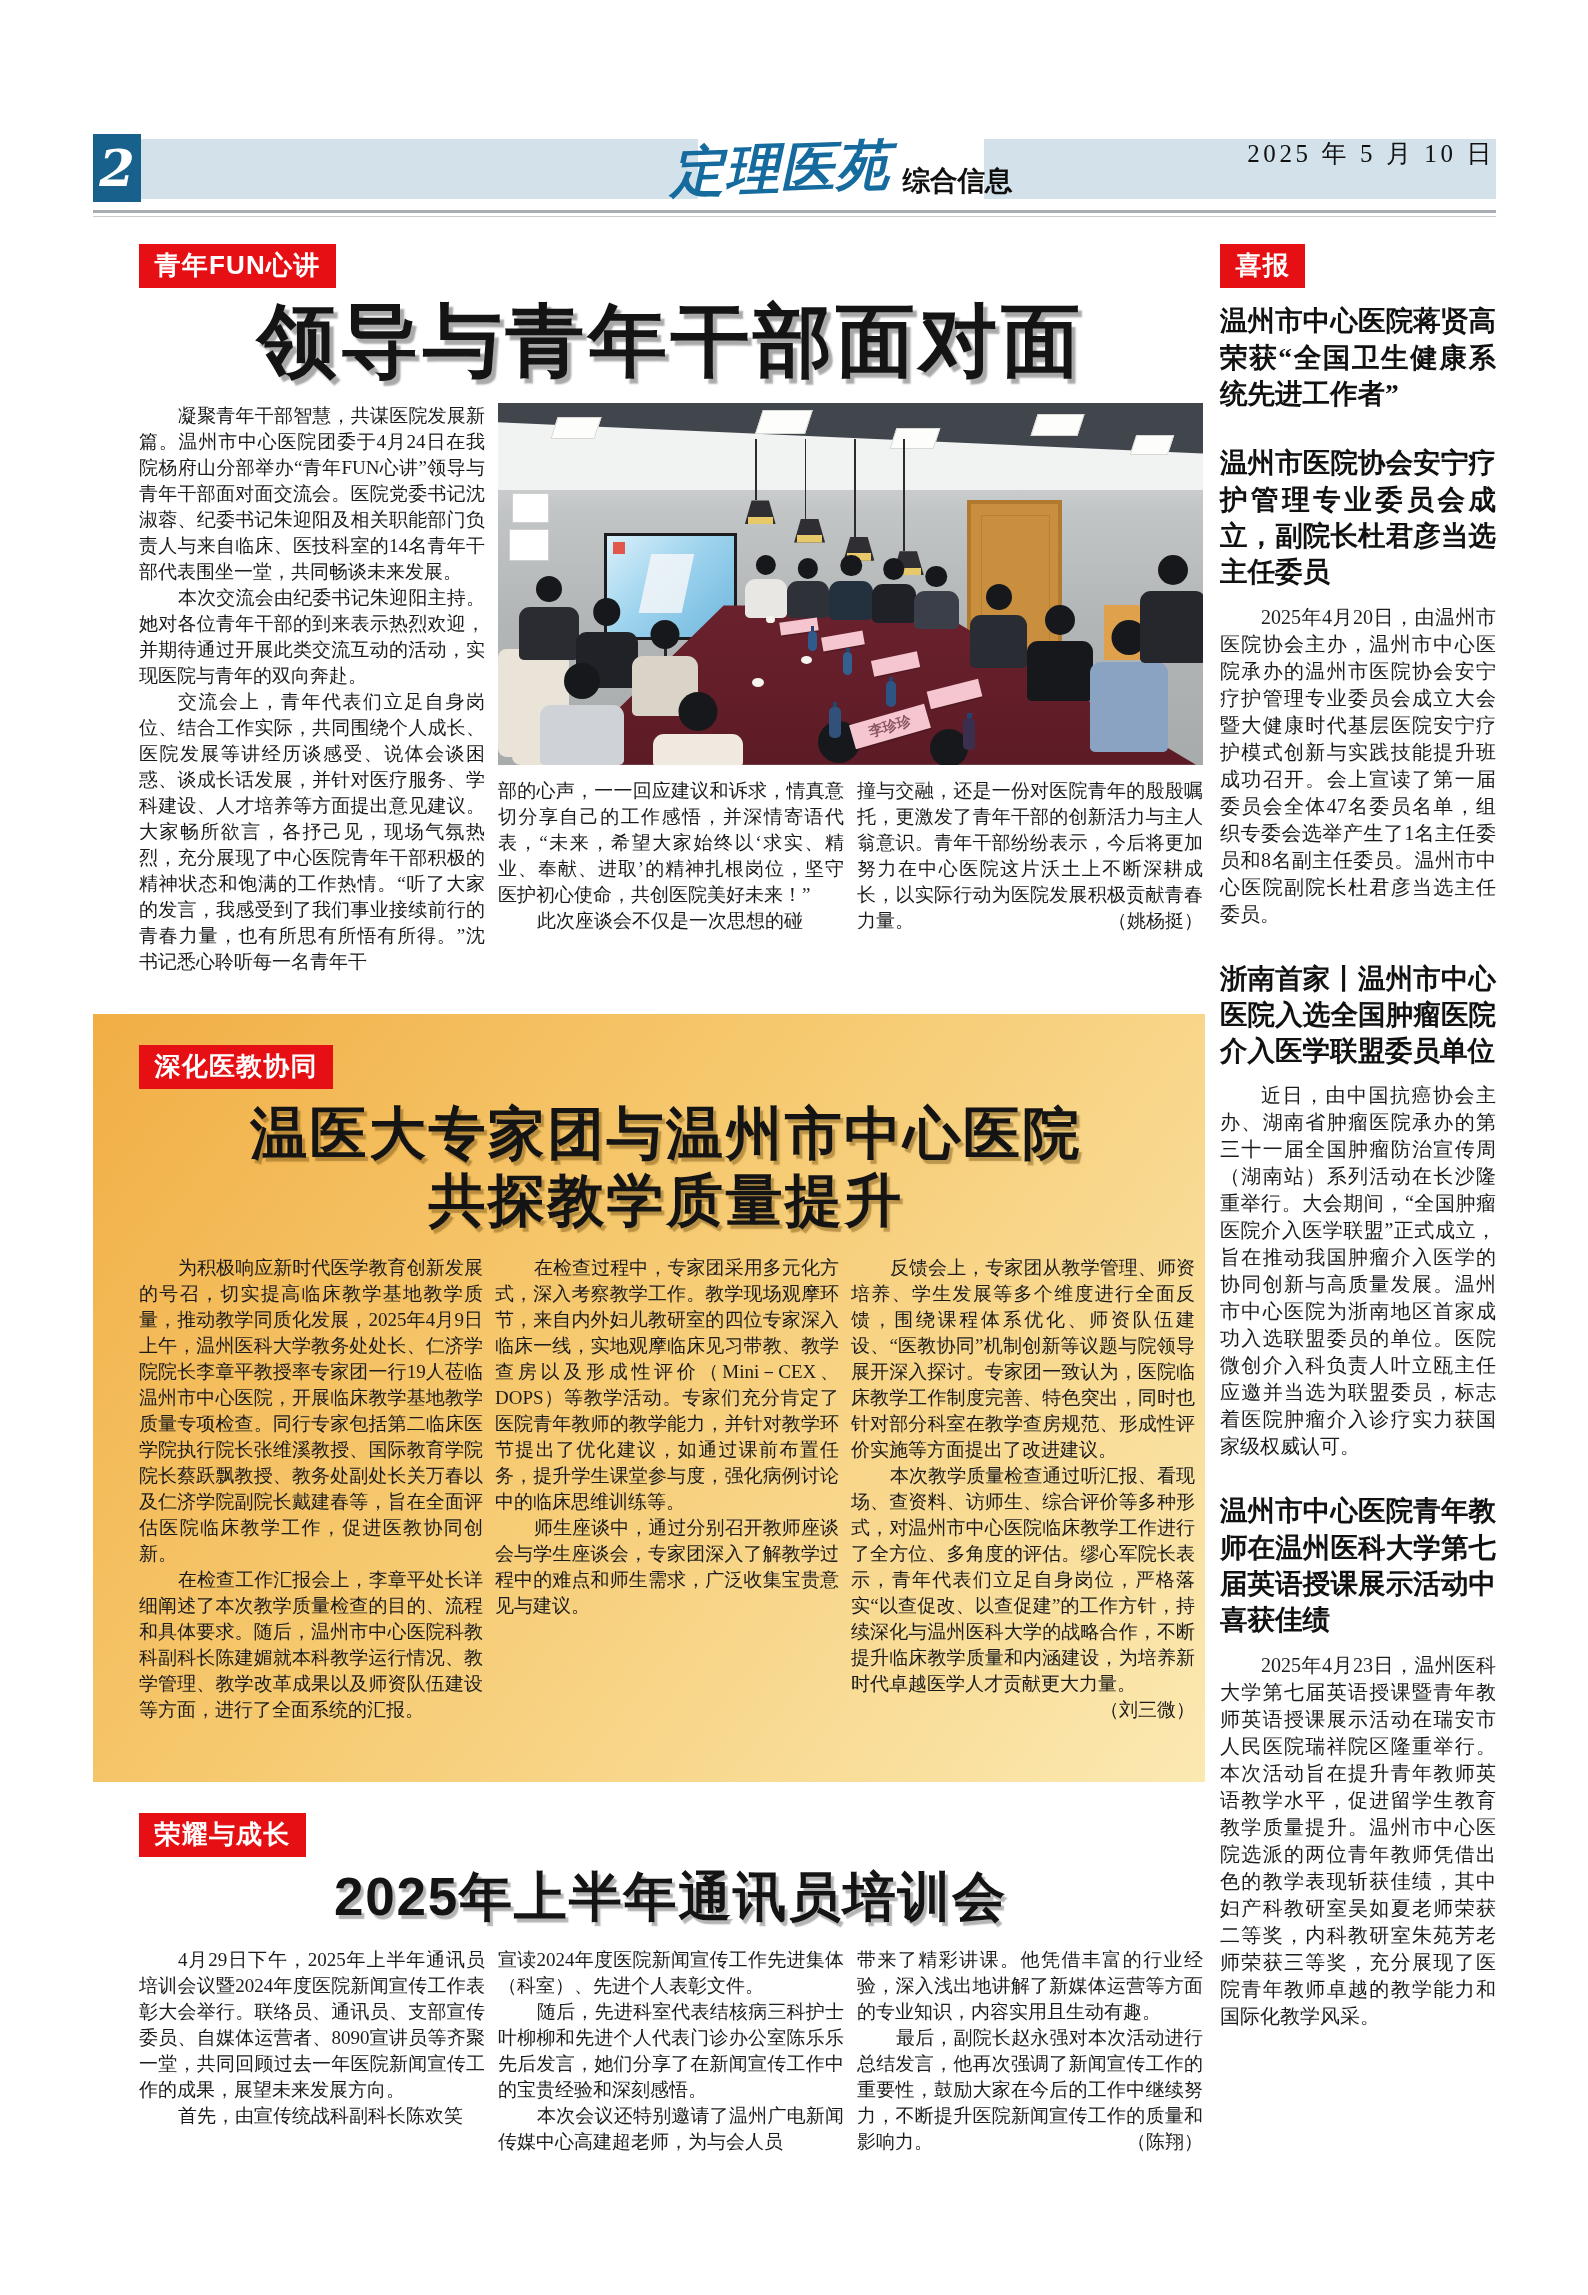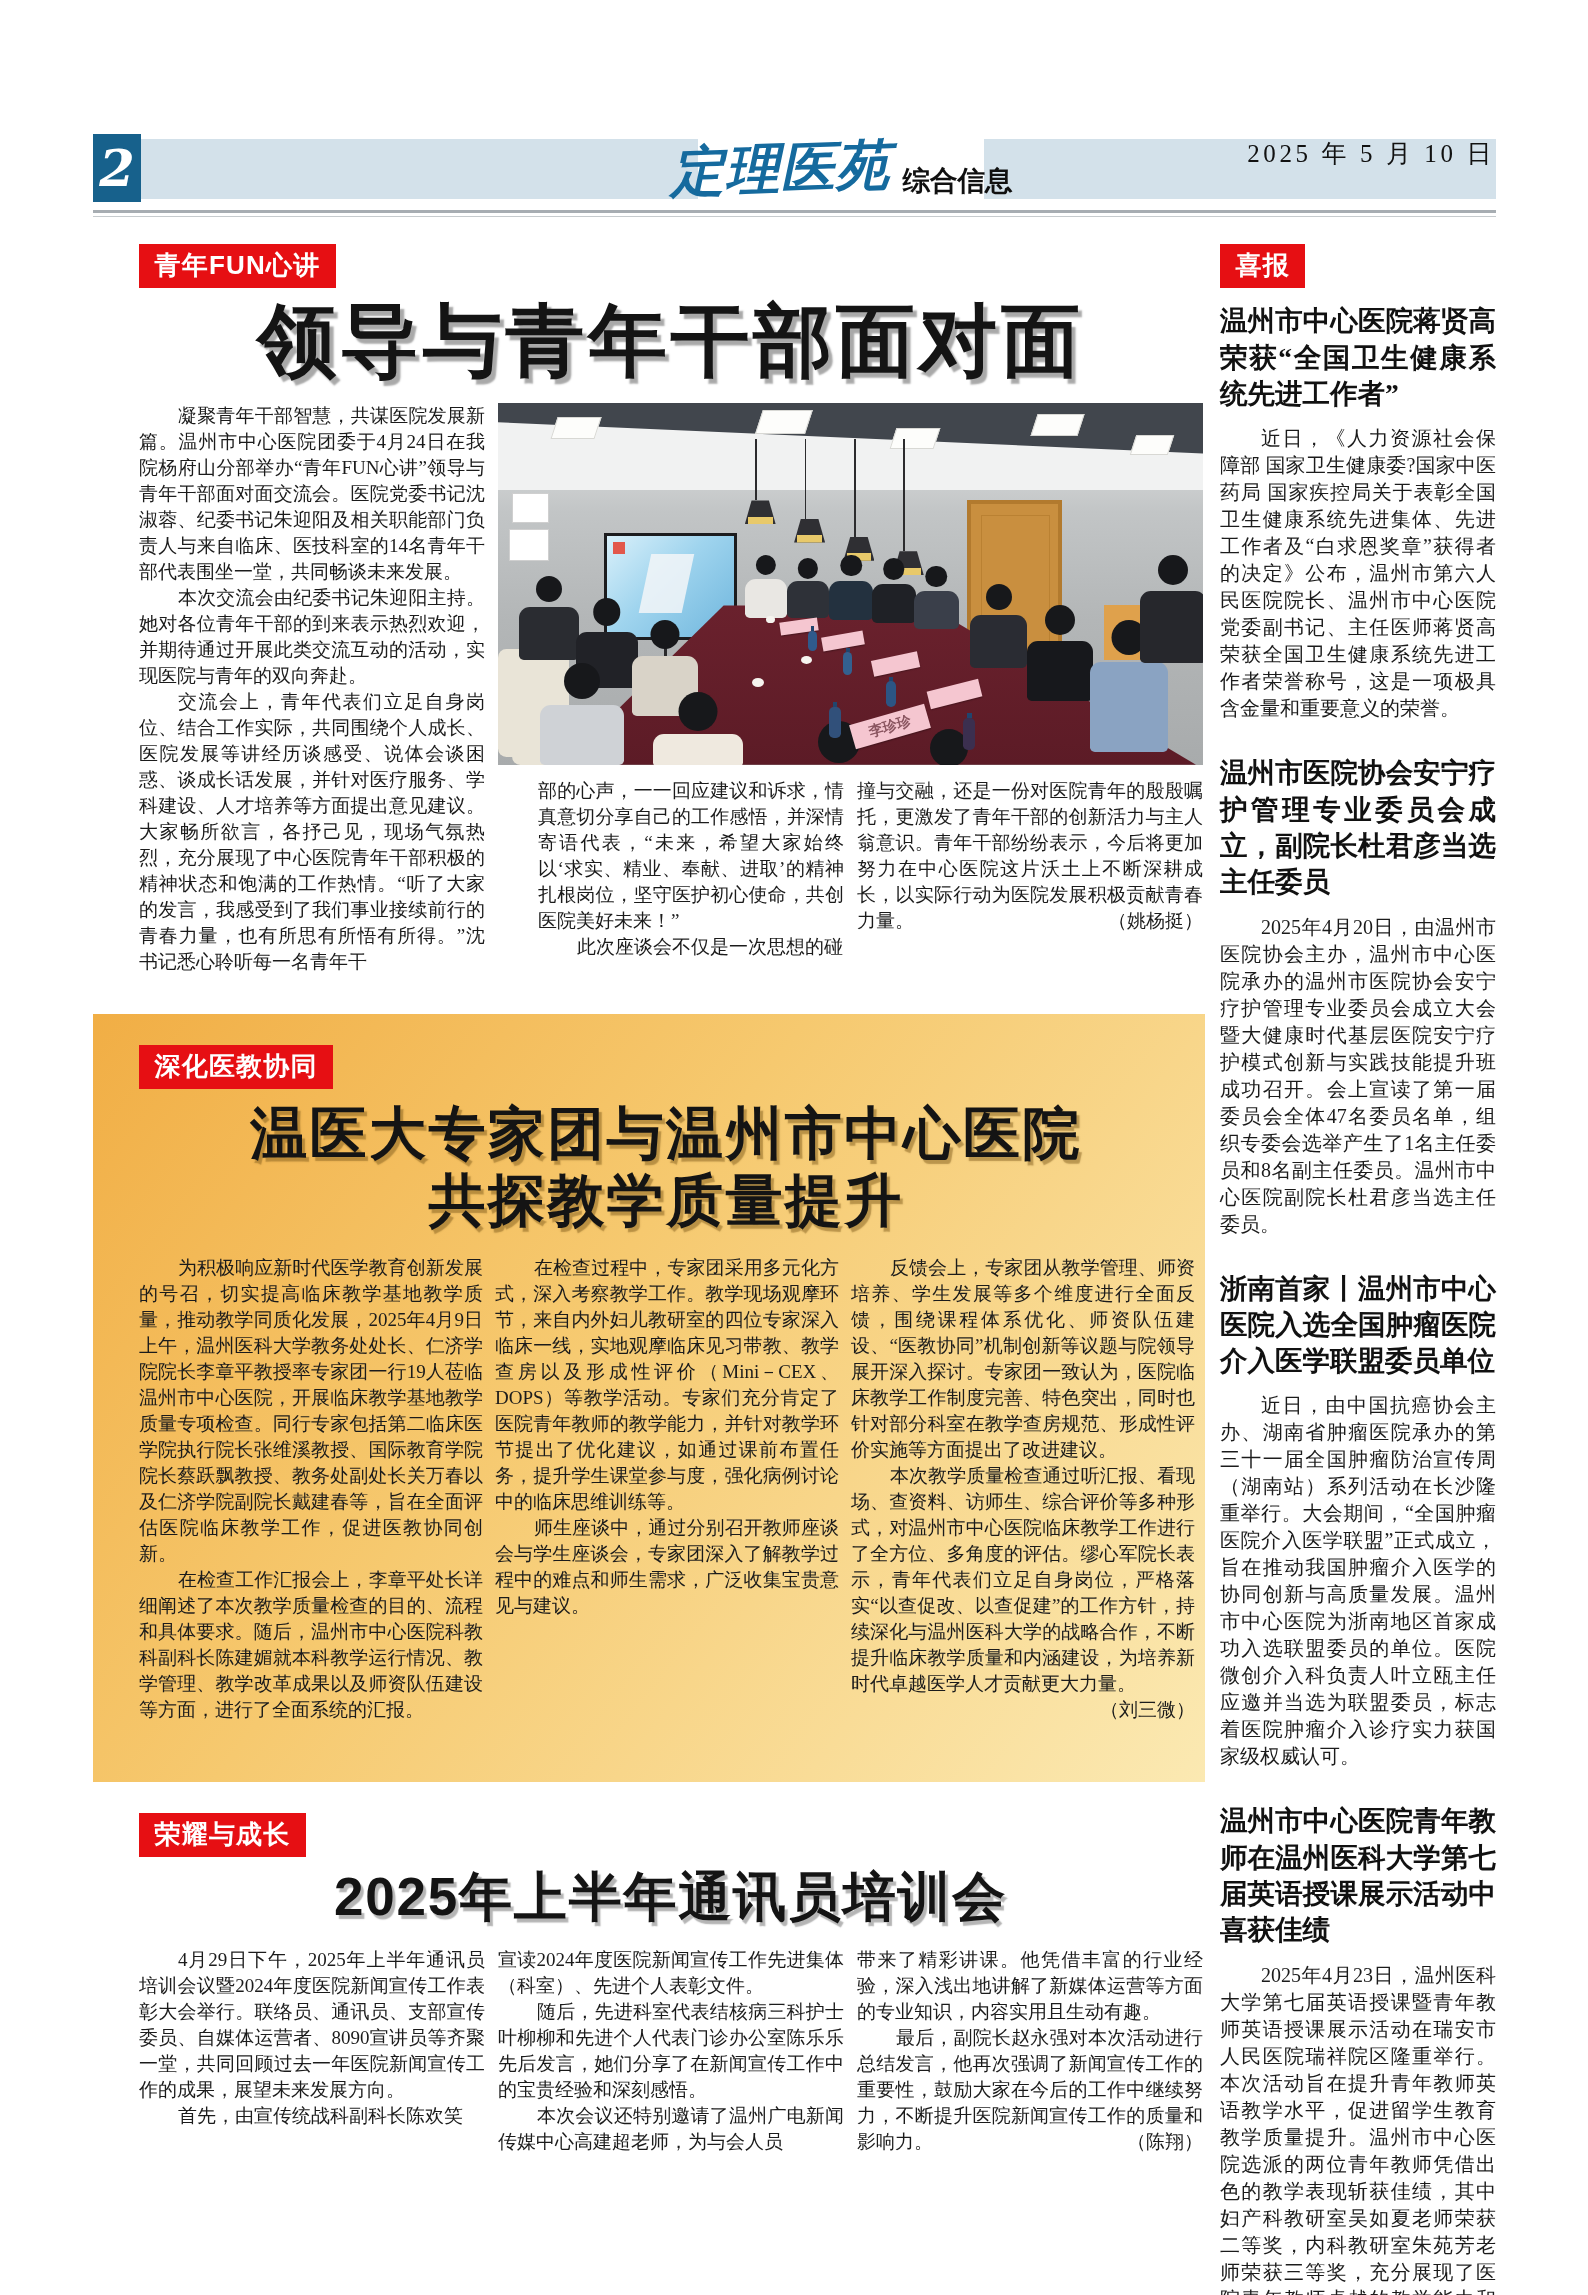--- a/index.html
+++ b/index.html
@@ -25,21 +25,21 @@
   .bodytext p.ni{text-indent:0;}
   .byline-own{ text-align:right;font-size:19px;line-height:26px;margin:0;}
   .byline-pull{text-align:right;font-size:19px;line-height:26px;margin:-26px 0 0 0;}
   
   .top-article{position:absolute;left:139px;top:244px;width:1063px;}
   .headline-xl{text-align:center;font:900 79px/1.15 "Liberation Sans",sans-serif;color:#141414;
        letter-spacing:3.6px;margin:8.4px 0 15.5px;text-shadow:4.2px 4.8px 1.8px #a9a9a9;white-space:nowrap;}
   .top-grid{display:grid;grid-template-columns:346px 346px 346px;grid-template-rows:362px auto;gap:13px;}
   .tg-c1{grid-column:1;grid-row:1/3;}
   .tg-photo{grid-column:2/4;grid-row:1;}
-  .tg-c2{grid-column:2;grid-row:2;margin-left:40px;}
+  .tg-c2{grid-column:2;grid-row:2;}
   .tg-c3{grid-column:3;grid-row:2;}
   
   .photo{position:relative;width:100%;height:100%;overflow:hidden;background:linear-gradient(180deg,#e9eaea 0%,#c2c5c6 30%,#b3b6b7 60%,#a8abac 100%);}
   .ph-ceiling{position:absolute;left:0;top:0;width:100%;height:24%;background:#f1f2f2;}
   .ph-bulkhead{position:absolute;left:0;top:0;width:100%;height:18%;background:#41464d;
        clip-path:polygon(0 0,100% 0,100% 78%,0 30%);}
   .ph-rlight{position:absolute;background:#fdfdfb;border:1.8px solid #d8d8d4;transform:skewX(-18deg);}
   .ph-lamp-stem{position:absolute;width:1.8px;background:#2c2c2e;}
   .ph-lamp{position:absolute;width:31px;height:24px;background:#2f2f33;
        clip-path:polygon(22% 0,78% 0,100% 100%,0 100%);}
@@ -292,23 +292,20 @@
       <p class="byline-pull">（陈翔）</p>
     </div>
   </div>
 </div>
 
 <div class="sidebar">
   <span class="tag">喜报</span>
 
   <div class="sb-article first">
     <div class="sb-title">温州市中心医院蒋贤高荣获“全国卫生健康系统先进工作者”</div>
-    <div class="sb-body">
-        <p>近日，《人力资源社会保障部 国家卫生健康委?国家中医药局 国家疾控局关于表彰全国卫生健康系统先进集体、先进工作者及“白求恩奖章”获得者的决定》公布，温州市第六人民医院院长、温州市中心医院党委副书记、主任医师蒋贤高荣获全国卫生健康系统先进工作者荣誉称号，这是一项极具含金量和重要意义的荣誉。</p>
-      </div>
   </div>
   <div class="sb-article">
     <div class="sb-title">温州市医院协会安宁疗护管理专业委员会成立，副院长杜君彦当选主任委员</div>
     <div class="sb-body">
         <p>2025年4月20日，由温州市医院协会主办，温州市中心医院承办的温州市医院协会安宁疗护管理专业委员会成立大会暨大健康时代基层医院安宁疗护模式创新与实践技能提升班成功召开。会上宣读了第一届委员会全体47名委员名单，组织专委会选举产生了1名主任委员和8名副主任委员。温州市中心医院副院长杜君彦当选主任委员。</p>
       </div>
   </div>
   <div class="sb-article">
     <div class="sb-title">浙南首家丨温州市中心医院入选全国肿瘤医院介入医学联盟委员单位</div>
     <div class="sb-body">

